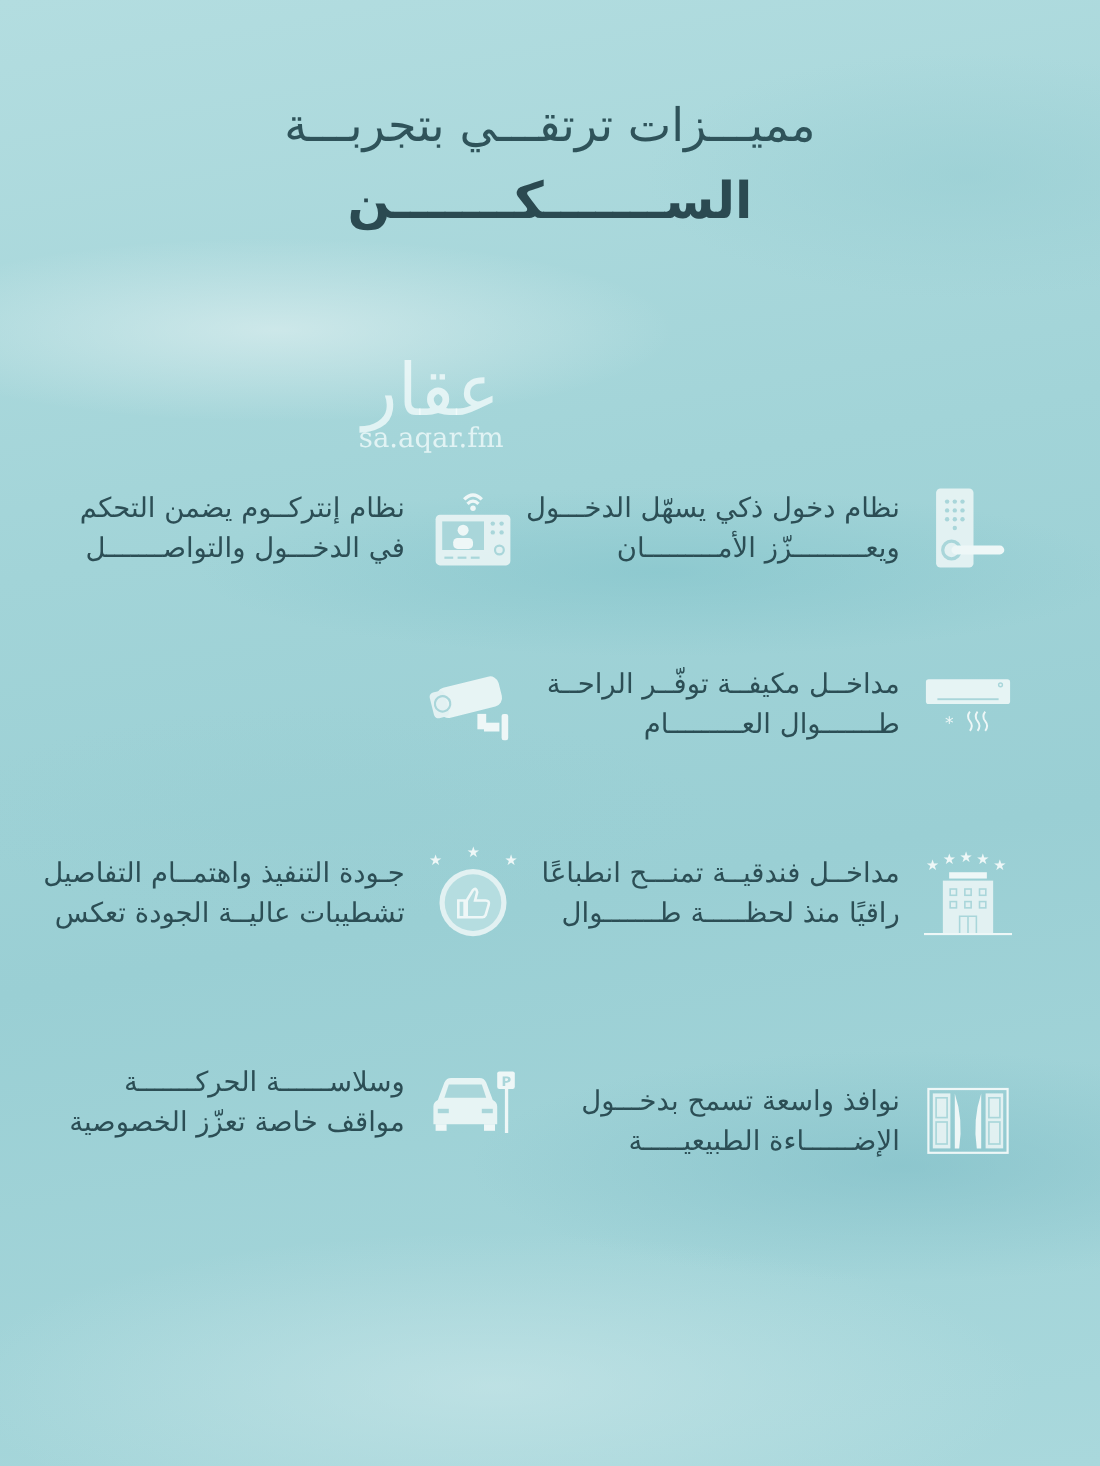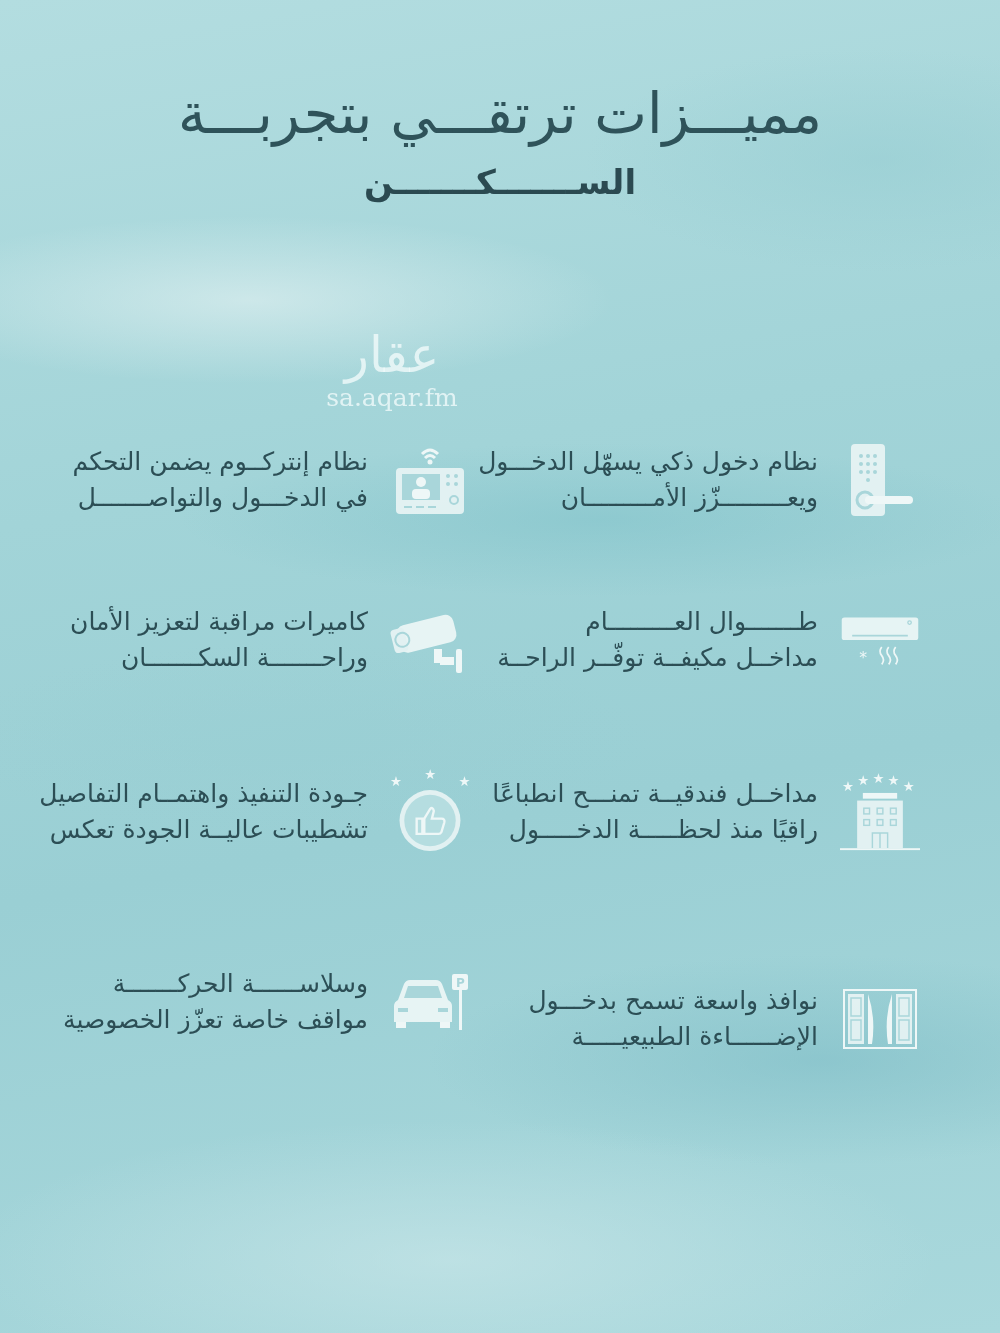--- a/index.html
+++ b/index.html
@@ -13,28 +13,28 @@
         radial-gradient(ellipse 500px 140px at 300px 740px, rgba(150,205,210,0.35), transparent 70%),
         radial-gradient(ellipse 560px 150px at 820px 1060px, rgba(120,185,195,0.5), transparent 70%),
         radial-gradient(ellipse 700px 200px at 450px 1260px, rgba(205,232,234,0.6), transparent 70%),
         linear-gradient(170deg, #b3dde0 0%, #a2d4d8 35%, #9acfd4 60%, #a9d8dc 100%);
       color: #2c4e55;
     }
     .title {
       position: absolute; left: 0; right: 0; top: 82px; text-align: center;
       direction: rtl;
     }
-    .title .line1 { font-size: 56px; line-height: 64px; color: #2f535a; letter-spacing: 1px; }
-    .title .line2 { font-size: 34px; line-height: 72px; color: #2b4a51; font-weight: bold; }
+    .title .line1 { font-size: 42px; line-height: 64px; color: #2f535a; letter-spacing: 1px; }
+    .title .line2 { font-size: 46px; line-height: 72px; color: #2b4a51; font-weight: bold; }
 
     .logo {
       position: absolute; left: 312px; top: 318px; width: 160px;
       text-align: center; color: rgba(245,252,252,0.75);
     }
-    .logo .ar { font-size: 50px; line-height: 74px; direction: rtl; letter-spacing: 4px; }
+    .logo .ar { font-size: 66px; line-height: 74px; direction: rtl; letter-spacing: 4px; }
     .logo .url { font-family: "DejaVu Serif", serif; font-size: 25px; line-height: 20px; margin-top: -4px; }
 
     .feature {
       position: absolute; display: flex; flex-direction: row-reverse; align-items: center;
     }
     .feature .icon {
       width: 80px; height: 80px; display: flex; align-items: center; justify-content: center;
       flex: 0 0 auto;
     }
     .feature .text {
@@ -116,41 +116,37 @@
   <div class="icon">
     <svg width="92" height="64" viewBox="0 0 92 64">
       <rect x="2" y="6" width="88" height="26" rx="3" fill="#eef7f7" opacity="0.9"></rect>
       <circle cx="80" cy="12" r="2" fill="none" stroke="#a9d6da" stroke-width="1.5"></circle>
       <rect x="14" y="26" width="64" height="2" fill="#a9d6da"></rect>
       <text x="22" y="58" font-size="18" fill="#eef7f7" font-family="DejaVu Sans, sans-serif">*</text>
       <path d="M48 40 q-4 5 0 10 q4 5 0 10 M56 40 q-4 5 0 10 q4 5 0 10 M64 40 q-4 5 0 10 q4 5 0 10" fill="none" stroke="#eef7f7" stroke-width="2"></path>
     </svg>
   </div>
   <div class="text">
+    <div>مداخــل مكيفــة توفّــر الراحــة</div>
     <div>طـــــــوال العـــــــــام</div>
-    <div>مداخــل مكيفــة توفّــر الراحــة</div>
   </div>
 </div>
 
 <div class="feature f-left" style="top:600px;">
   <div class="icon">
     <svg width="80" height="70" viewBox="0 0 80 70">
       <g transform="rotate(-14 40 30)">
         <rect x="8" y="14" width="58" height="28" rx="8" fill="#eef7f7" opacity="0.9"></rect>
         <rect x="2" y="16" width="14" height="24" rx="4" fill="#e2f1f2"></rect>
         <circle cx="12" cy="28" r="7" fill="none" stroke="#a9d6da" stroke-width="2"></circle>
       </g>
       <rect x="44" y="44" width="8" height="14" fill="#eef7f7"></rect>
       <rect x="50" y="52" width="14" height="8" fill="#eef7f7"></rect>
       <rect x="66" y="44" width="6" height="24" rx="2" fill="#eef7f7"></rect>
     </svg>
-  </div>
-  <div class="text">
-    <div>كاميرات مراقبة لتعزيز الأمان</div>
-    <div>وراحـــــــة السكـــــــان</div>
   </div>
 </div>
 
 <div class="feature f-right" style="top:772px;">
   <div class="icon">
     <svg width="84" height="84" viewBox="0 0 84 84">
       <g fill="#eef7f7" font-size="14" font-family="DejaVu Sans, sans-serif">
         <text x="2" y="20">★</text>
           <text x="18" y="14">★</text>
           <text x="34" y="12">★</text>
@@ -166,21 +162,21 @@
         <rect x="25" y="50" width="6" height="6"></rect>
           <rect x="39" y="50" width="6" height="6"></rect>
           <rect x="53" y="50" width="6" height="6"></rect>
         <path d="M34 80 V64 H50 V80 M42 64 V80"></path>
       </g>
       <rect x="0" y="80" width="84" height="2" fill="#eef7f7"></rect>
     </svg>
   </div>
   <div class="text">
     <div>مداخــل فندقيــة تمنـــح انطباعًا</div>
-    <div>راقيًا منذ لحظـــــة الدخـــــول</div>
+    <div>راقيًا منذ لحظـــــة طـــــــوال</div>
   </div>
 </div>
 
 <div class="feature f-left" style="top:772px;">
   <div class="icon">
     <svg width="84" height="90" viewBox="0 0 84 90">
       <g fill="#eef7f7" font-size="14" font-family="DejaVu Sans, sans-serif">
         <text x="0" y="18">★</text>
           <text x="36" y="10">★</text>
           <text x="72" y="18">★</text>

